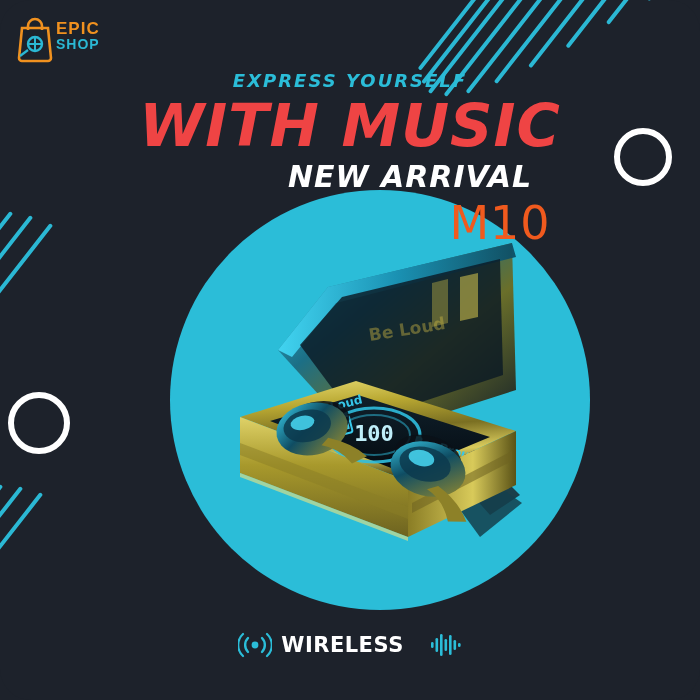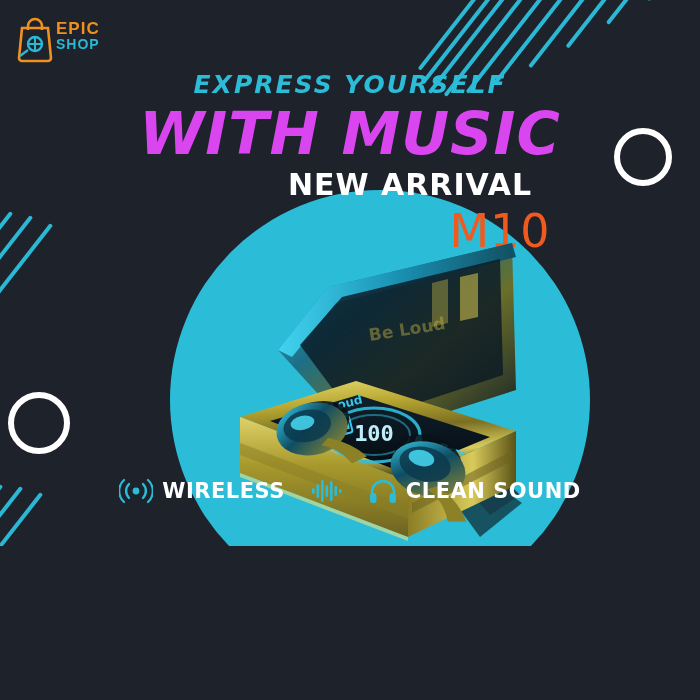--- a/index.html
+++ b/index.html
@@ -4,23 +4,24 @@
 <style>
   * { box-sizing: border-box; margin: 0; padding: 0; }
   html, body {
     width: 700px; height: 700px;
     background: #1d222b;
     font-family: "Liberation Sans", sans-serif;
     overflow: hidden;
   }
   .poster {
     position: relative;
-    width: 700px; height: 546px;
+    width: 700px; height: 700px;
     background: #1d222b;
     overflow: hidden;
+    border-radius: 31px;
   }
 
   
   .stripes {
     position: absolute;
     pointer-events: none;
   }
   .stripes i {
     position: absolute;
     background: #2bb8d4;
@@ -105,41 +106,42 @@
     color: #2bb8d4;
   }
 
   
   .headline {
     position: absolute;
     top: 70px; left: 0; width: 700px;
     text-align: center;
   }
   .line-express {
-    font-size: 25px;
+    font-size: 18px;
     font-weight: bold;
     font-style: italic;
     letter-spacing: 2px;
     color: #2bbdd8;
     font-family: "DejaVu Sans", sans-serif;
   }
   .line-music {
     margin-top: 4px;
     font-size: 59px;
     font-weight: bold;
     font-style: italic;
     letter-spacing: 1px;
-    color: #d946ef;
+    color: #ef4444;
     font-family: "DejaVu Sans", sans-serif;
     line-height: 1.05;
   }
   .line-arrival {
     margin-top: 2px;
     font-size: 30px;
     font-weight: bold;
+    font-style: italic;
     letter-spacing: 1px;
     color: #ffffff;
     font-family: "DejaVu Sans", sans-serif;
     padding-left: 120px;
   }
   .line-model {
     margin-top: 2px;
     font-size: 46px;
     font-weight: normal;
     letter-spacing: 1px;
@@ -375,26 +377,16 @@
             <rect x="10" y="2" width="2.6" height="22" rx="1.3"></rect>
             <rect x="14.5" y="7" width="2.6" height="12" rx="1.3"></rect>
             <rect x="19" y="3" width="2.6" height="20" rx="1.3"></rect>
             <rect x="23.5" y="8" width="2.6" height="10" rx="1.3"></rect>
             <rect x="28" y="11" width="2.6" height="4" rx="1.3"></rect>
           </g>
         </svg>
       </span>
     </div>
 
-    <div class="feature">
-      <span class="feature-icon">
-        <svg width="28" height="26" viewBox="0 0 28 26">
-          <path d="M3 17 v-3 a11 11 0 0 1 22 0 v3" fill="none" stroke="#2bbdd8" stroke-width="2.4" stroke-linecap="round"></path>
-          <rect x="1" y="15" width="6.5" height="10" rx="3" fill="#2bbdd8"></rect>
-          <rect x="20.5" y="15" width="6.5" height="10" rx="3" fill="#2bbdd8"></rect>
-        </svg>
-      </span>
-      <span class="feature-label">CLEAN SOUND</span>
-    </div>
 
   </div>
 
 </div>
 
 </body></html>

